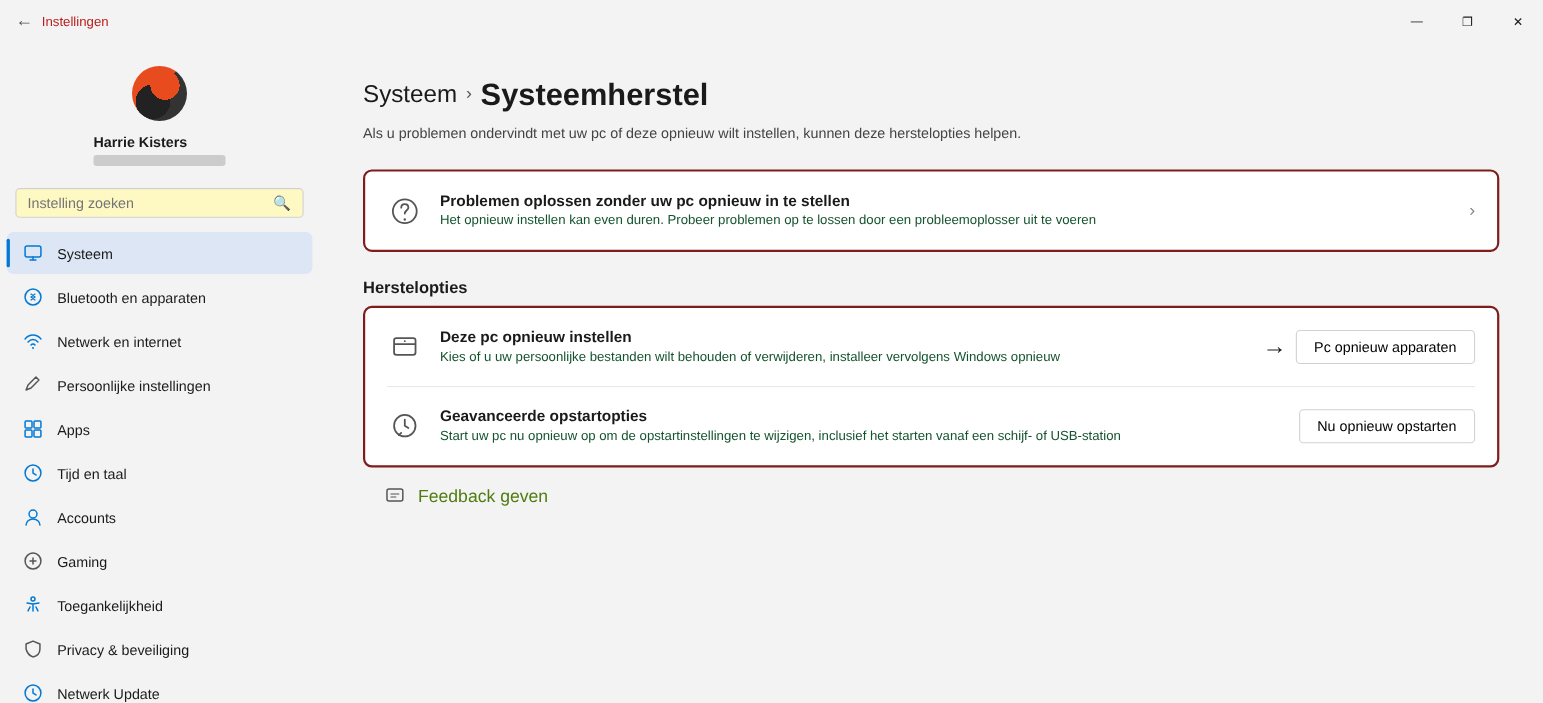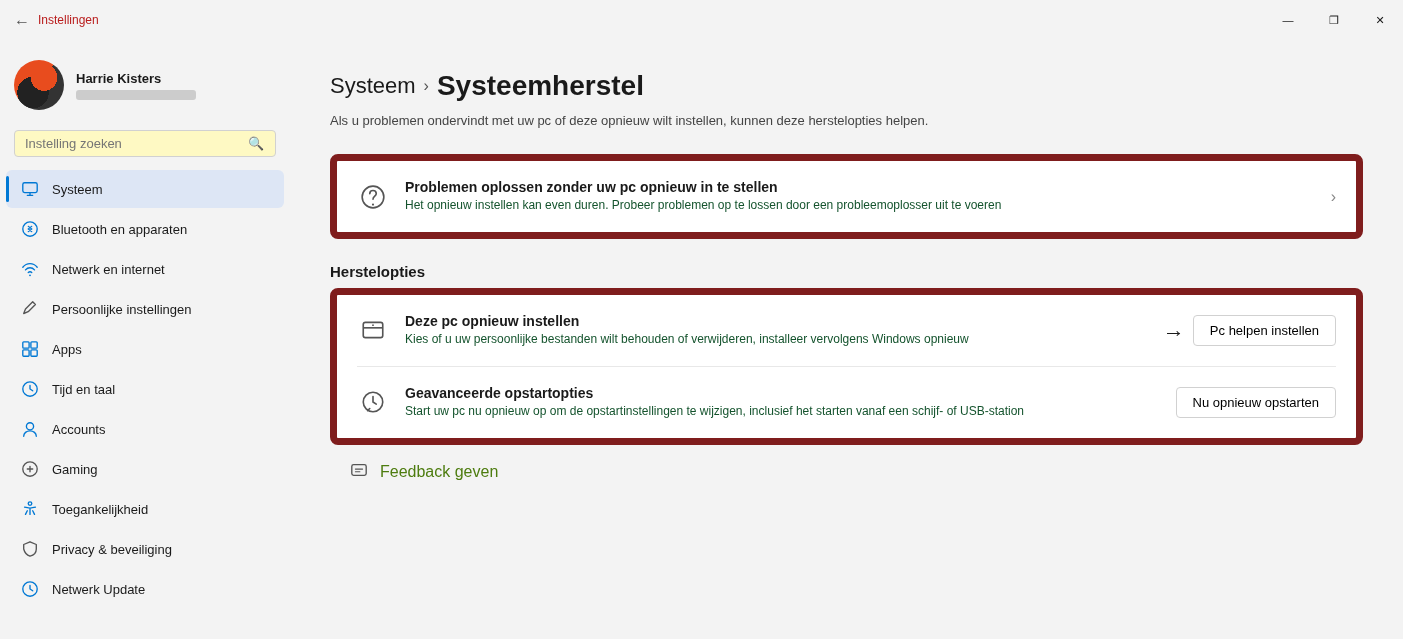--- a/index.html
+++ b/index.html
@@ -63,20 +63,21 @@
       display: flex;
       flex-direction: column;
       overflow-y: auto;
     }
 
     .user-section {
       display: flex;
       align-items: center;
       gap: 12px;
       padding: 10px 14px 16px 14px;
+      flex-direction: column;
     }
     .avatar {
       width: 50px;
       height: 50px;
       border-radius: 50%;
       background: linear-gradient(135deg, #e84c1e 0%, #c43b10 40%, #f47c2e 60%, #333 60%);
       flex-shrink: 0;
       display: flex;
       align-items: center;
       justify-content: center;
@@ -198,21 +199,21 @@
       font-size: 13px;
       color: #444;
       margin-bottom: 24px;
       line-height: 1.4;
     }
 
     
     .card {
       background: white;
       border-radius: 8px;
-      border: 7px solid #7f1d1d;
+      border: 2px solid #7f1d1d;
       margin-bottom: 6px;
     }
     .card-row {
       display: flex;
       align-items: center;
       padding: 18px 20px;
       gap: 16px;
     }
     .card-icon {
       width: 32px;
@@ -487,21 +488,21 @@
             <path d="M3 10h18" stroke="#555" stroke-width="1.5"></path>
             <circle cx="12" cy="7.5" r="0.8" fill="#555"></circle>
           </svg>
         </div>
         <div class="card-text">
           <div class="card-title">Deze pc opnieuw instellen</div>
           <div class="card-desc">Kies of u uw persoonlijke bestanden wilt behouden of verwijderen, installeer vervolgens Windows opnieuw</div>
         </div>
         <div class="card-action reset-arrow">
           <span class="arrow-right">→</span>
-          <button class="btn-secondary">Pc helpen instellen</button>
+          <button class="btn-secondary">Pc opnieuw apparaten</button>
         </div>
       </div>
 
       <div class="card-divider"></div>
 
       <div class="card-row">
         <div class="card-icon">
           <svg width="26" height="26" viewBox="0 0 24 24" fill="none">
             <circle cx="12" cy="12" r="9" stroke="#555" stroke-width="1.5"></circle>
             <path d="M12 7v5l3 2" stroke="#555" stroke-width="1.5" stroke-linecap="round"></path>

